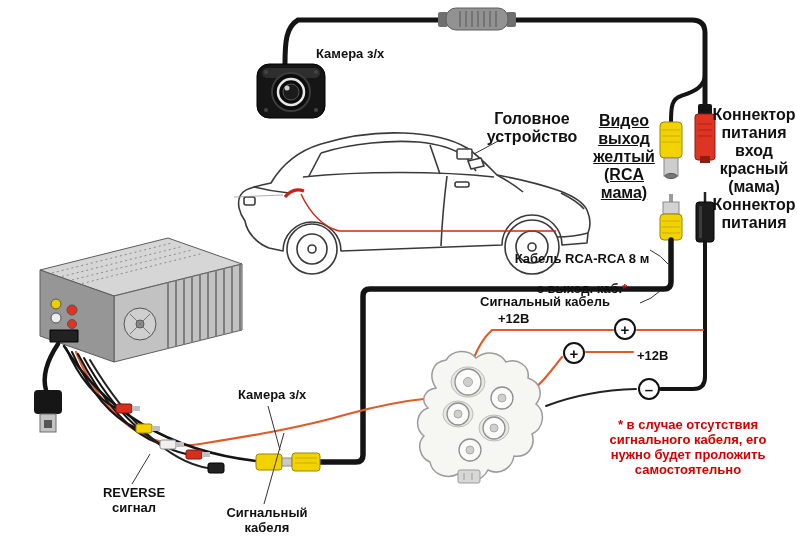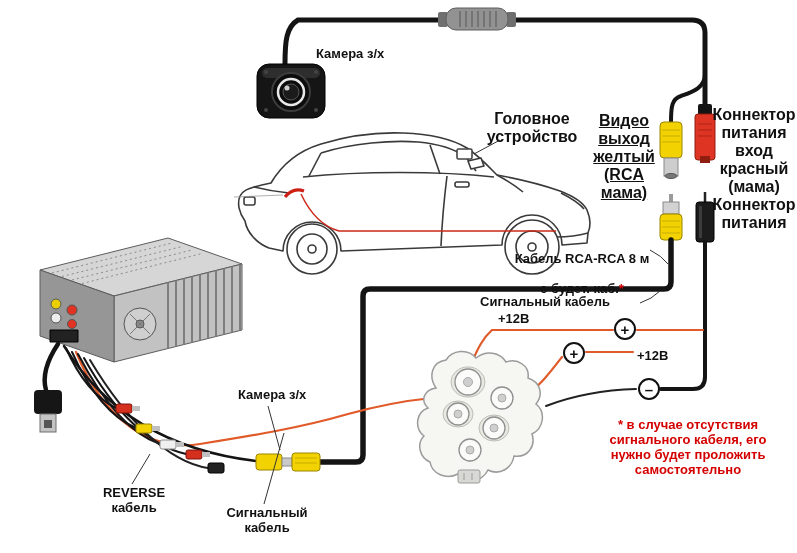--- a/index.html
+++ b/index.html
@@ -252,36 +252,36 @@
 <div class="lbl sm center" style="left:710px; top:106px; width:88px;">Коннектор
 питания
 вход красный
 (мама)</div>
 
 <div class="lbl sm center" style="left:710px; top:196px; width:88px;">Коннектор
 питания</div>
 
 <div class="lbl center" style="left:498px; top:237px; width:168px;">
   <span>Кабель RCA-RCA 8 м</span><br>
-  <span>с будет. каб.</span><span class="red-ast">*</span>
+  <span>с выход. каб.</span><span class="red-ast">*</span>
 </div>
 
 <div class="lbl" style="left:480px; top:295px;">Сигнальный кабель</div>
 
 <div class="lbl" style="left:498px; top:312px;">+12В</div>
 
 <div class="lbl" style="left:637px; top:349px;">+12В</div>
 
 <div class="lbl" style="left:238px; top:388px;">Камера з/х</div>
 
 <div class="lbl center" style="left:86px; top:486px; width:96px;">REVERSE
-кабель</div>
+сигнал</div>
 
 <div class="lbl center" style="left:214px; top:506px; width:106px;">Сигнальный
-кабель</div>
+кабеля</div>
 
 <div class="lbl center note" style="left:568px; top:418px; width:240px;">* в случае отсутствия
 сигнального кабеля, его
 нужно будет проложить
 самостоятельно</div>
 
 <div class="terminal" style="left:614px; top:318px;">+</div>
 <div class="terminal" style="left:563px; top:342px;">+</div>
 <div class="terminal" style="left:638px; top:378px;">–</div>
 

